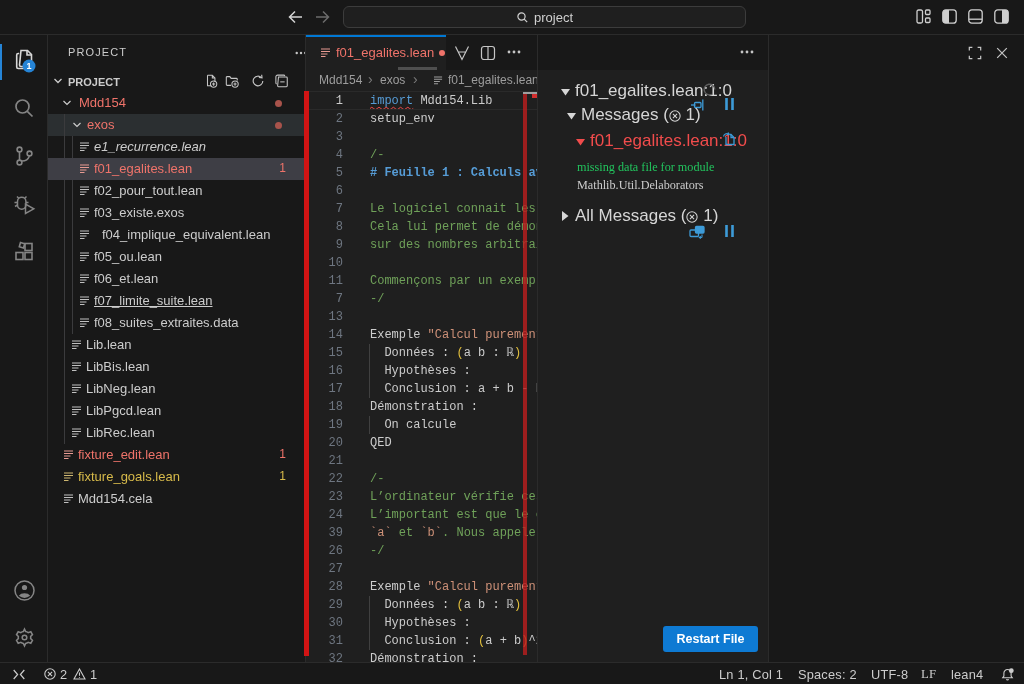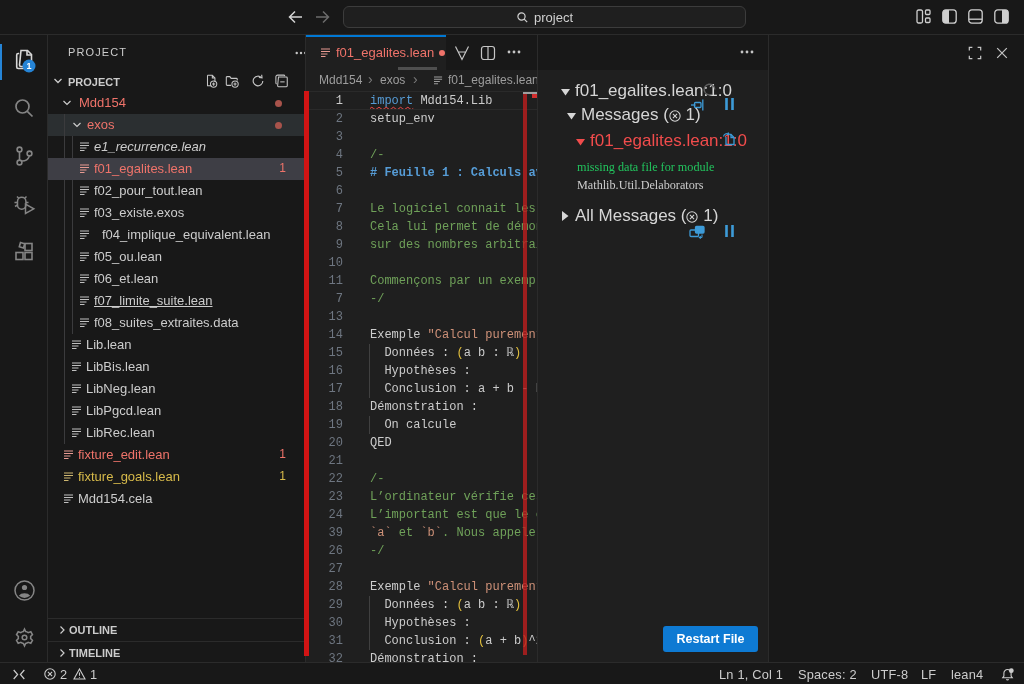--- a/index.html
+++ b/index.html
@@ -335,32 +335,20 @@
       <div class="row" style="top:453px;">
           <span class="ficon" style="left:16px;">
             <svg width="10" height="11" viewBox="0 0 10 11" stroke="#c0c0c0" stroke-width="1.1">
               <path d="M0 1 h9 M0 3.5 h9 M0 6 h6.5 M0 8.5 h4.5"></path>
             </svg>
           </span>
           <span class="rowtxt" style="left:30px;">Mdd154.cela</span>
         </div>
     </div>
 
-    <div class="abs" style="left:0;top:583px;width:258px;height:22px;border-top:1px solid #2b2b2b;">
-      <svg class="chev" style="left:9px;top:6px;" width="10" height="10" viewBox="0 0 10 10">
-          <path d="M3.5 1.5 L7 5 L3.5 8.5" fill="none" stroke="#cccccc" stroke-width="1.2"></path>
-        </svg>
-      <span class="abs" style="left:21px;top:5px;font-size:11px;font-weight:bold;">OUTLINE</span>
-    </div>
-    <div class="abs" style="left:0;top:606px;width:258px;height:21px;border-top:1px solid #2b2b2b;">
-      <svg class="chev" style="left:9px;top:6px;" width="10" height="10" viewBox="0 0 10 10">
-          <path d="M3.5 1.5 L7 5 L3.5 8.5" fill="none" stroke="#cccccc" stroke-width="1.2"></path>
-        </svg>
-      <span class="abs" style="left:21px;top:5px;font-size:11px;font-weight:bold;">TIMELINE</span>
-    </div>
   </div>
 
   <div id="editor" class="abs">
     <div id="edtabs">
       <svg class="abs" style="left:148px;top:10px;" width="16" height="16" viewBox="0 0 16 16">
           <path d="M1.5 1.5 L8 14.5 L14.5 1.5 M4.2 7 h7.6" fill="none" stroke="#c5c5c5" stroke-width="1.2"></path>
         </svg>
       <svg class="abs" style="left:174px;top:10px;" width="16" height="16" viewBox="0 0 16 16">
           <rect x="1.5" y="1.5" width="13" height="13" rx="2.5" fill="none" stroke="#c5c5c5" stroke-width="1.2"></rect>
           <line x1="8" y1="2" x2="8" y2="14" stroke="#c5c5c5" stroke-width="1.2"></line>
@@ -551,21 +539,21 @@
       </svg>
     <span class="sitem" style="left:60px;">2</span>
     <svg class="abs" style="left:73px;top:5px;" width="13" height="12" viewBox="0 0 13 12">
         <path d="M6.5 1 L12 11 H1 z" fill="none" stroke="#cccccc" stroke-width="1.1"></path>
         <path d="M6.5 4.5 v3.2 M6.5 9.2 v0.9" stroke="#cccccc" stroke-width="1.1"></path>
       </svg>
     <span class="sitem" style="left:90px;">1</span>
     <span class="sitem" style="left:719px;">Ln 1, Col 1</span>
     <span class="sitem" style="left:798px;">Spaces: 2</span>
     <span class="sitem" style="left:871px;">UTF-8</span>
-    <span class="sitem" style="left:921px;">LF</span>
+    <span class="sitem" style="left:921px;font-family:Liberation Serif, serif;">LF</span>
     <span class="sitem" style="left:951px;">lean4</span>
     <svg class="abs" style="left:1001px;top:5px;" width="13" height="13" viewBox="0 0 13 13">
         <path d="M6.5 1.5 a3.6 3.6 0 0 1 3.6 3.6 v2.9 l1.2 1.7 H1.7 l1.2 -1.7 V5.1 a3.6 3.6 0 0 1 3.6 -3.6 z" fill="none" stroke="#cccccc" stroke-width="1.1"></path>
         <path d="M5.4 11.2 a1.2 1.2 0 0 0 2.2 0" fill="none" stroke="#cccccc" stroke-width="1.1"></path>
         <circle cx="10.3" cy="2.7" r="2.4" fill="#cccccc"></circle>
       </svg>
   </div>
 
 </div>
 

